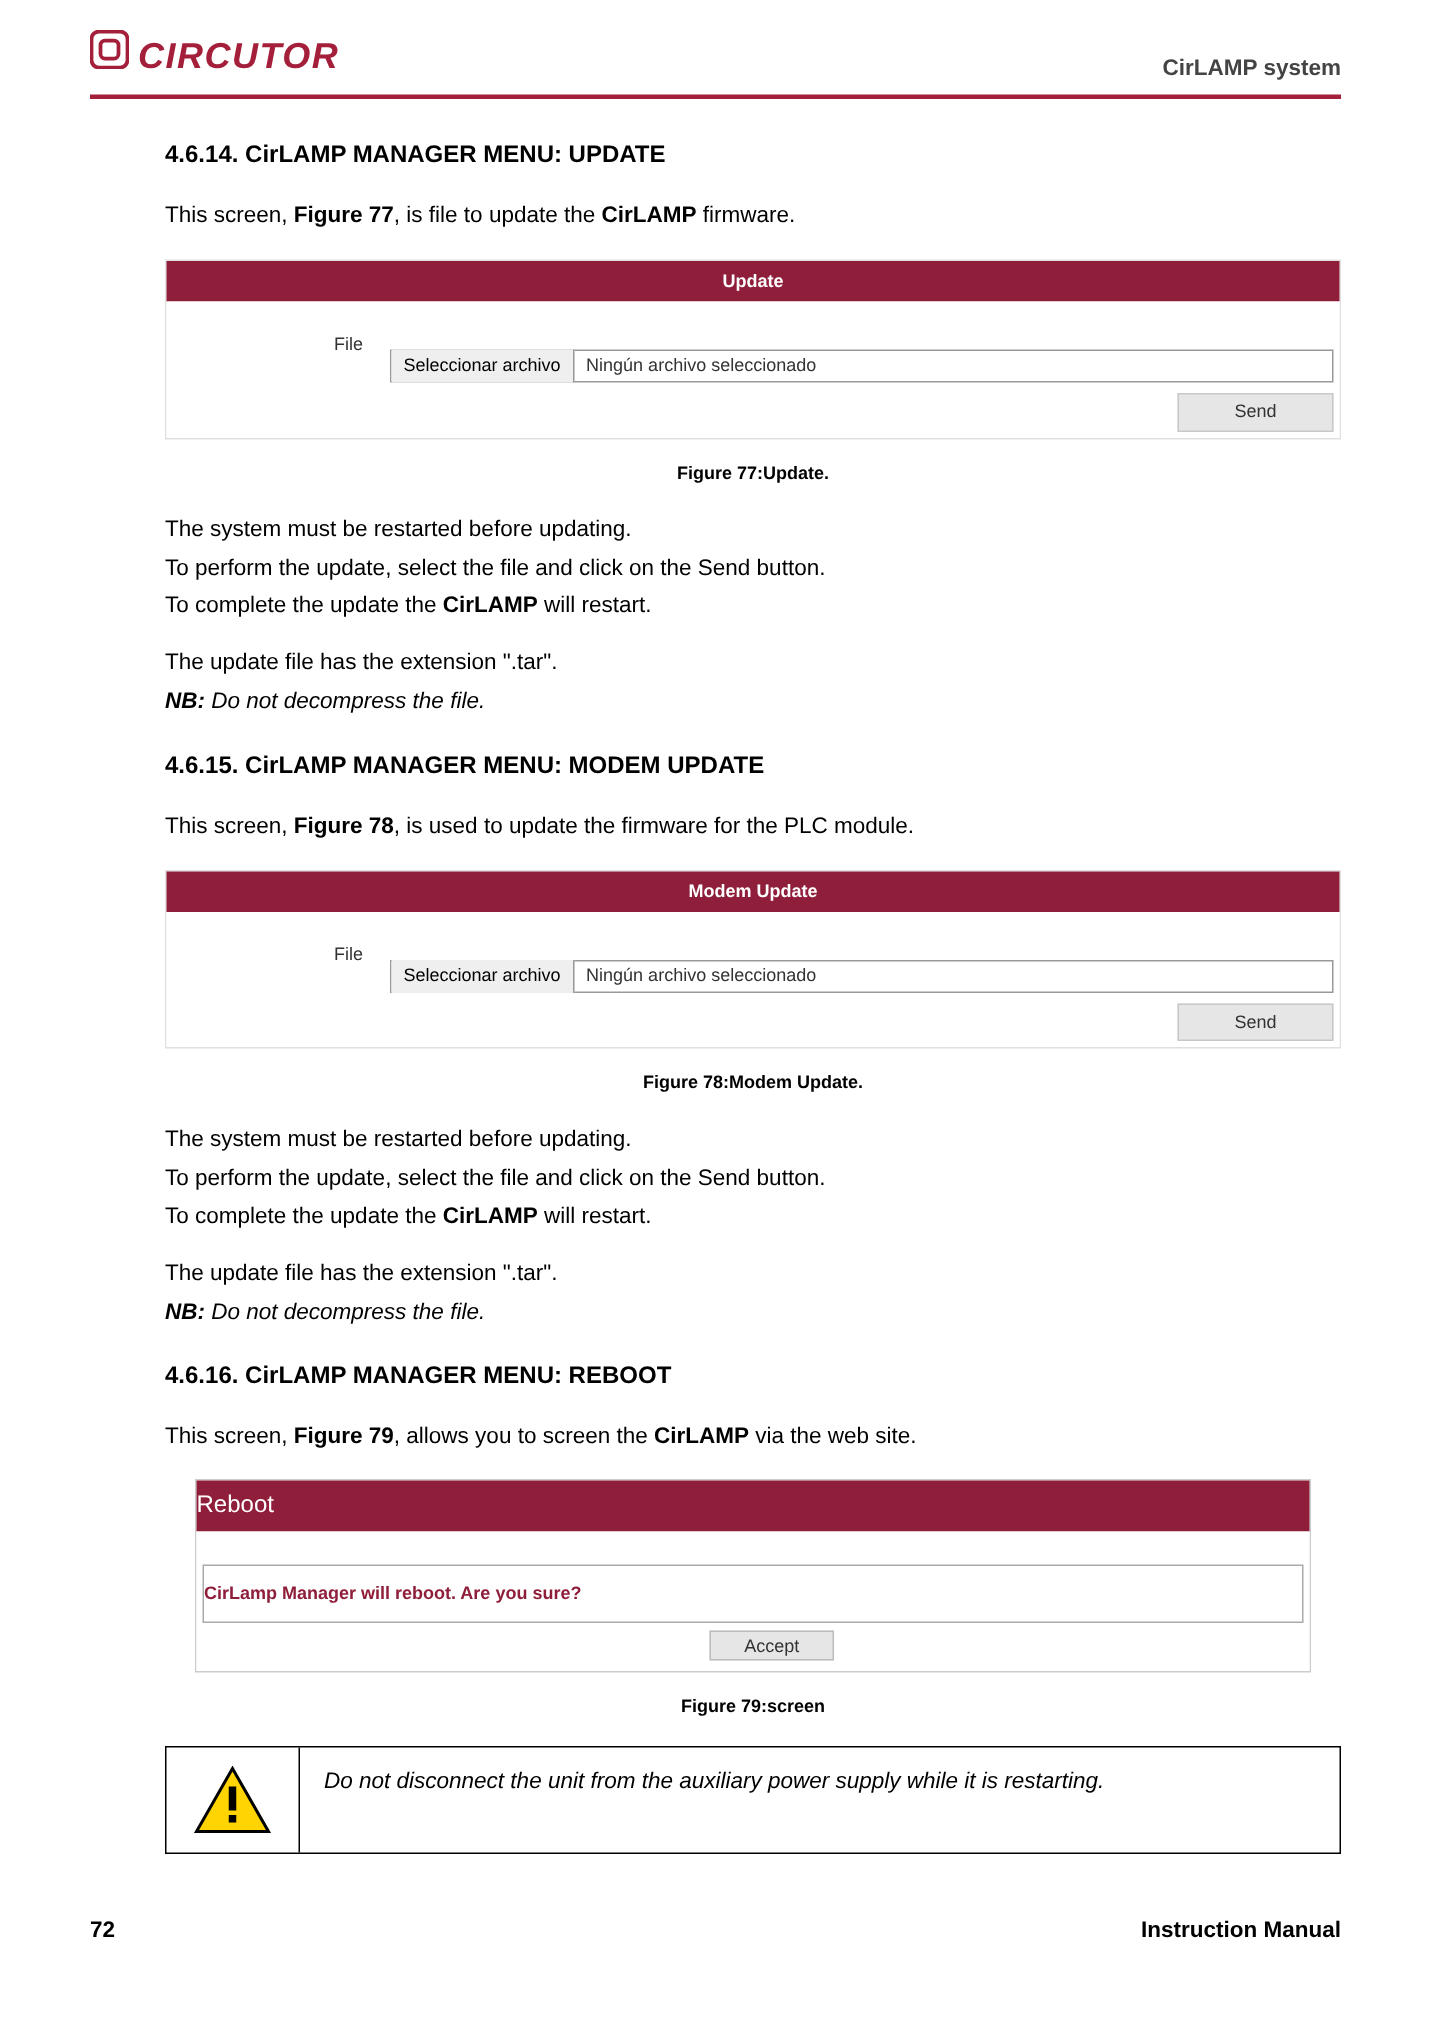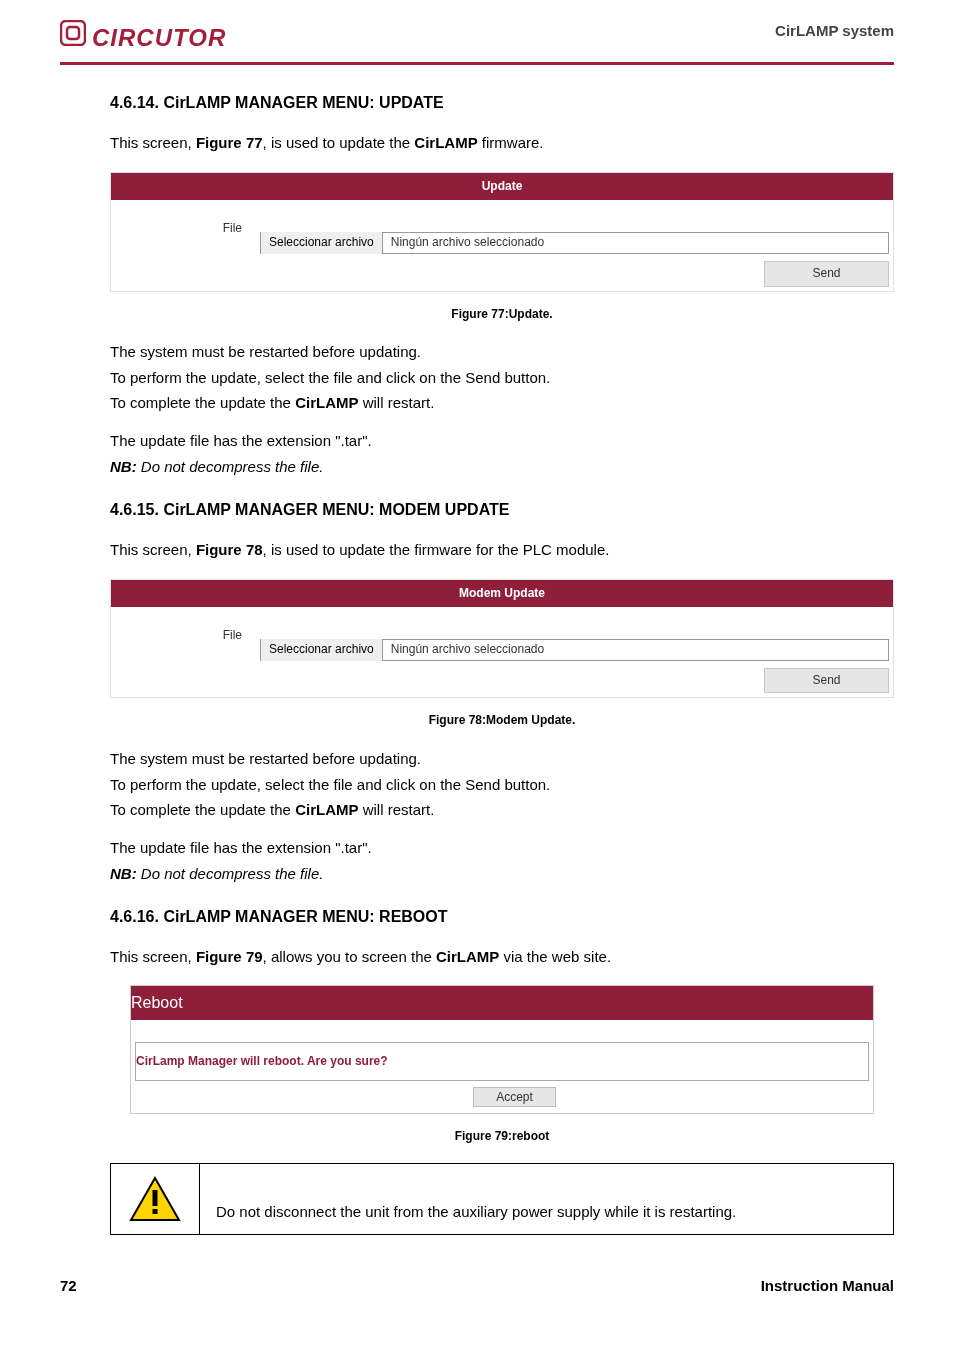--- a/index.html
+++ b/index.html
@@ -9,21 +9,21 @@
     margin: 0 auto;
     color: #000;
     background: #fff;
     padding: 20px 60px 20px 60px;
     font-size: 15px;
     line-height: 1.45;
   }
   .header {
     display: flex;
     justify-content: space-between;
-    align-items: flex-start;
+    align-items: flex-end;
     border-bottom: 3px solid #a41f3a;
     padding-bottom: 6px;
     margin-bottom: 26px;
   }
   .logo { display: flex; align-items: center; color: #a41f3a; font-weight: bold; font-size: 24px; letter-spacing: 1px; font-style: italic;}
   .logo-icon { margin-right: 6px; }
   .sysname { font-weight: bold; color: #444; font-size: 15px; }
   .content { padding-left: 50px; padding-right: 0; }
   h3.section-title { font-size: 16px; font-weight: bold; margin-top: 20px; margin-bottom: 18px; }
   p { margin-bottom: 4px; }
@@ -77,21 +77,21 @@
   .send-row {
     display: flex;
     justify-content: flex-end;
     background: #fff;
     padding: 3px 4px 4px 4px;
   }
   .send-btn {
     background: #e6e6e6;
     border: 1px solid #c8c8c8;
     padding: 3px 0;
-    width: 125px;
+    width: 104px;
     text-align: center;
     font-size: 12px;
     cursor: pointer;
     color: #333;
   }
   .fig-caption { text-align: center; font-weight: bold; font-size: 12px; margin: 14px 0 18px 0; }
   .reboot-panel {
     border: 1px solid #ccc;
     margin: 18px 20px 0 20px;
   }
@@ -118,23 +118,24 @@
     background: #e6e6e6;
     border: 1px solid #bcbcbc;
     padding: 2px 22px;
     font-size: 12px;
     cursor: pointer;
     color: #333;
     margin-left: 25px;
   }
   .warning-box {
     display: flex;
-    align-items: flex-end;
+    align-items: flex-start;
     border: 1px solid #000;
     margin: 0;
+    font-style: italic;
   }
   .warning-icon-cell {
     border-right: 1px solid #000;
     padding: 12px 18px;
     display: flex;
     align-items: center;
     justify-content: center;
   }
   .warning-text-cell { padding: 12px 16px; font-size: 15px; }
   .footer {
@@ -160,21 +161,21 @@
     </span>
     <span>CIRCUTOR</span>
   </div>
   <div class="sysname">CirLAMP system</div>
 </div>
 
 <div class="content">
 
   <h3 class="section-title">4.6.14. CirLAMP MANAGER MENU: UPDATE</h3>
   <p>
-    <span>This screen, </span><strong>Figure 77</strong><span>, is used to update the </span><strong>CirLAMP</strong><span> firmware.</span>
+    <span>This screen, </span><strong>Figure 77</strong><span>, is file to update the </span><strong>CirLAMP</strong><span> firmware.</span>
   </p>
 
   <div class="panel">
     <div class="panel-header">Update</div>
     <div class="panel-row">
       <div class="panel-label">File</div>
       <div class="file-picker">
         <div class="file-btn">Seleccionar archivo</div>
         <div class="file-status">Ningún archivo seleccionado</div>
       </div>
@@ -232,21 +233,21 @@
 
   <div class="reboot-panel">
     <div class="reboot-header">Reboot</div>
     <div class="reboot-body">
       <div class="warn-bar">CirLamp Manager will reboot. Are you sure?</div>
       <div class="accept-row">
         <button class="accept-btn">Accept</button>
       </div>
     </div>
   </div>
-  <div class="fig-caption">Figure 79:reboot</div>
+  <div class="fig-caption">Figure 79:screen</div>
 
   <div class="warning-box">
     <div class="warning-icon-cell">
       <svg width="52" height="46" viewBox="0 0 52 46">
         <polygon points="26,2 50,44 2,44" fill="#ffd400" stroke="#000" stroke-width="2"></polygon>
         <rect x="23.5" y="14" width="5" height="16" fill="#000"></rect>
         <rect x="23.5" y="33" width="5" height="5" fill="#000"></rect>
       </svg>
     </div>
     <div class="warning-text-cell">Do not disconnect the unit from the auxiliary power supply while it is restarting.</div>

